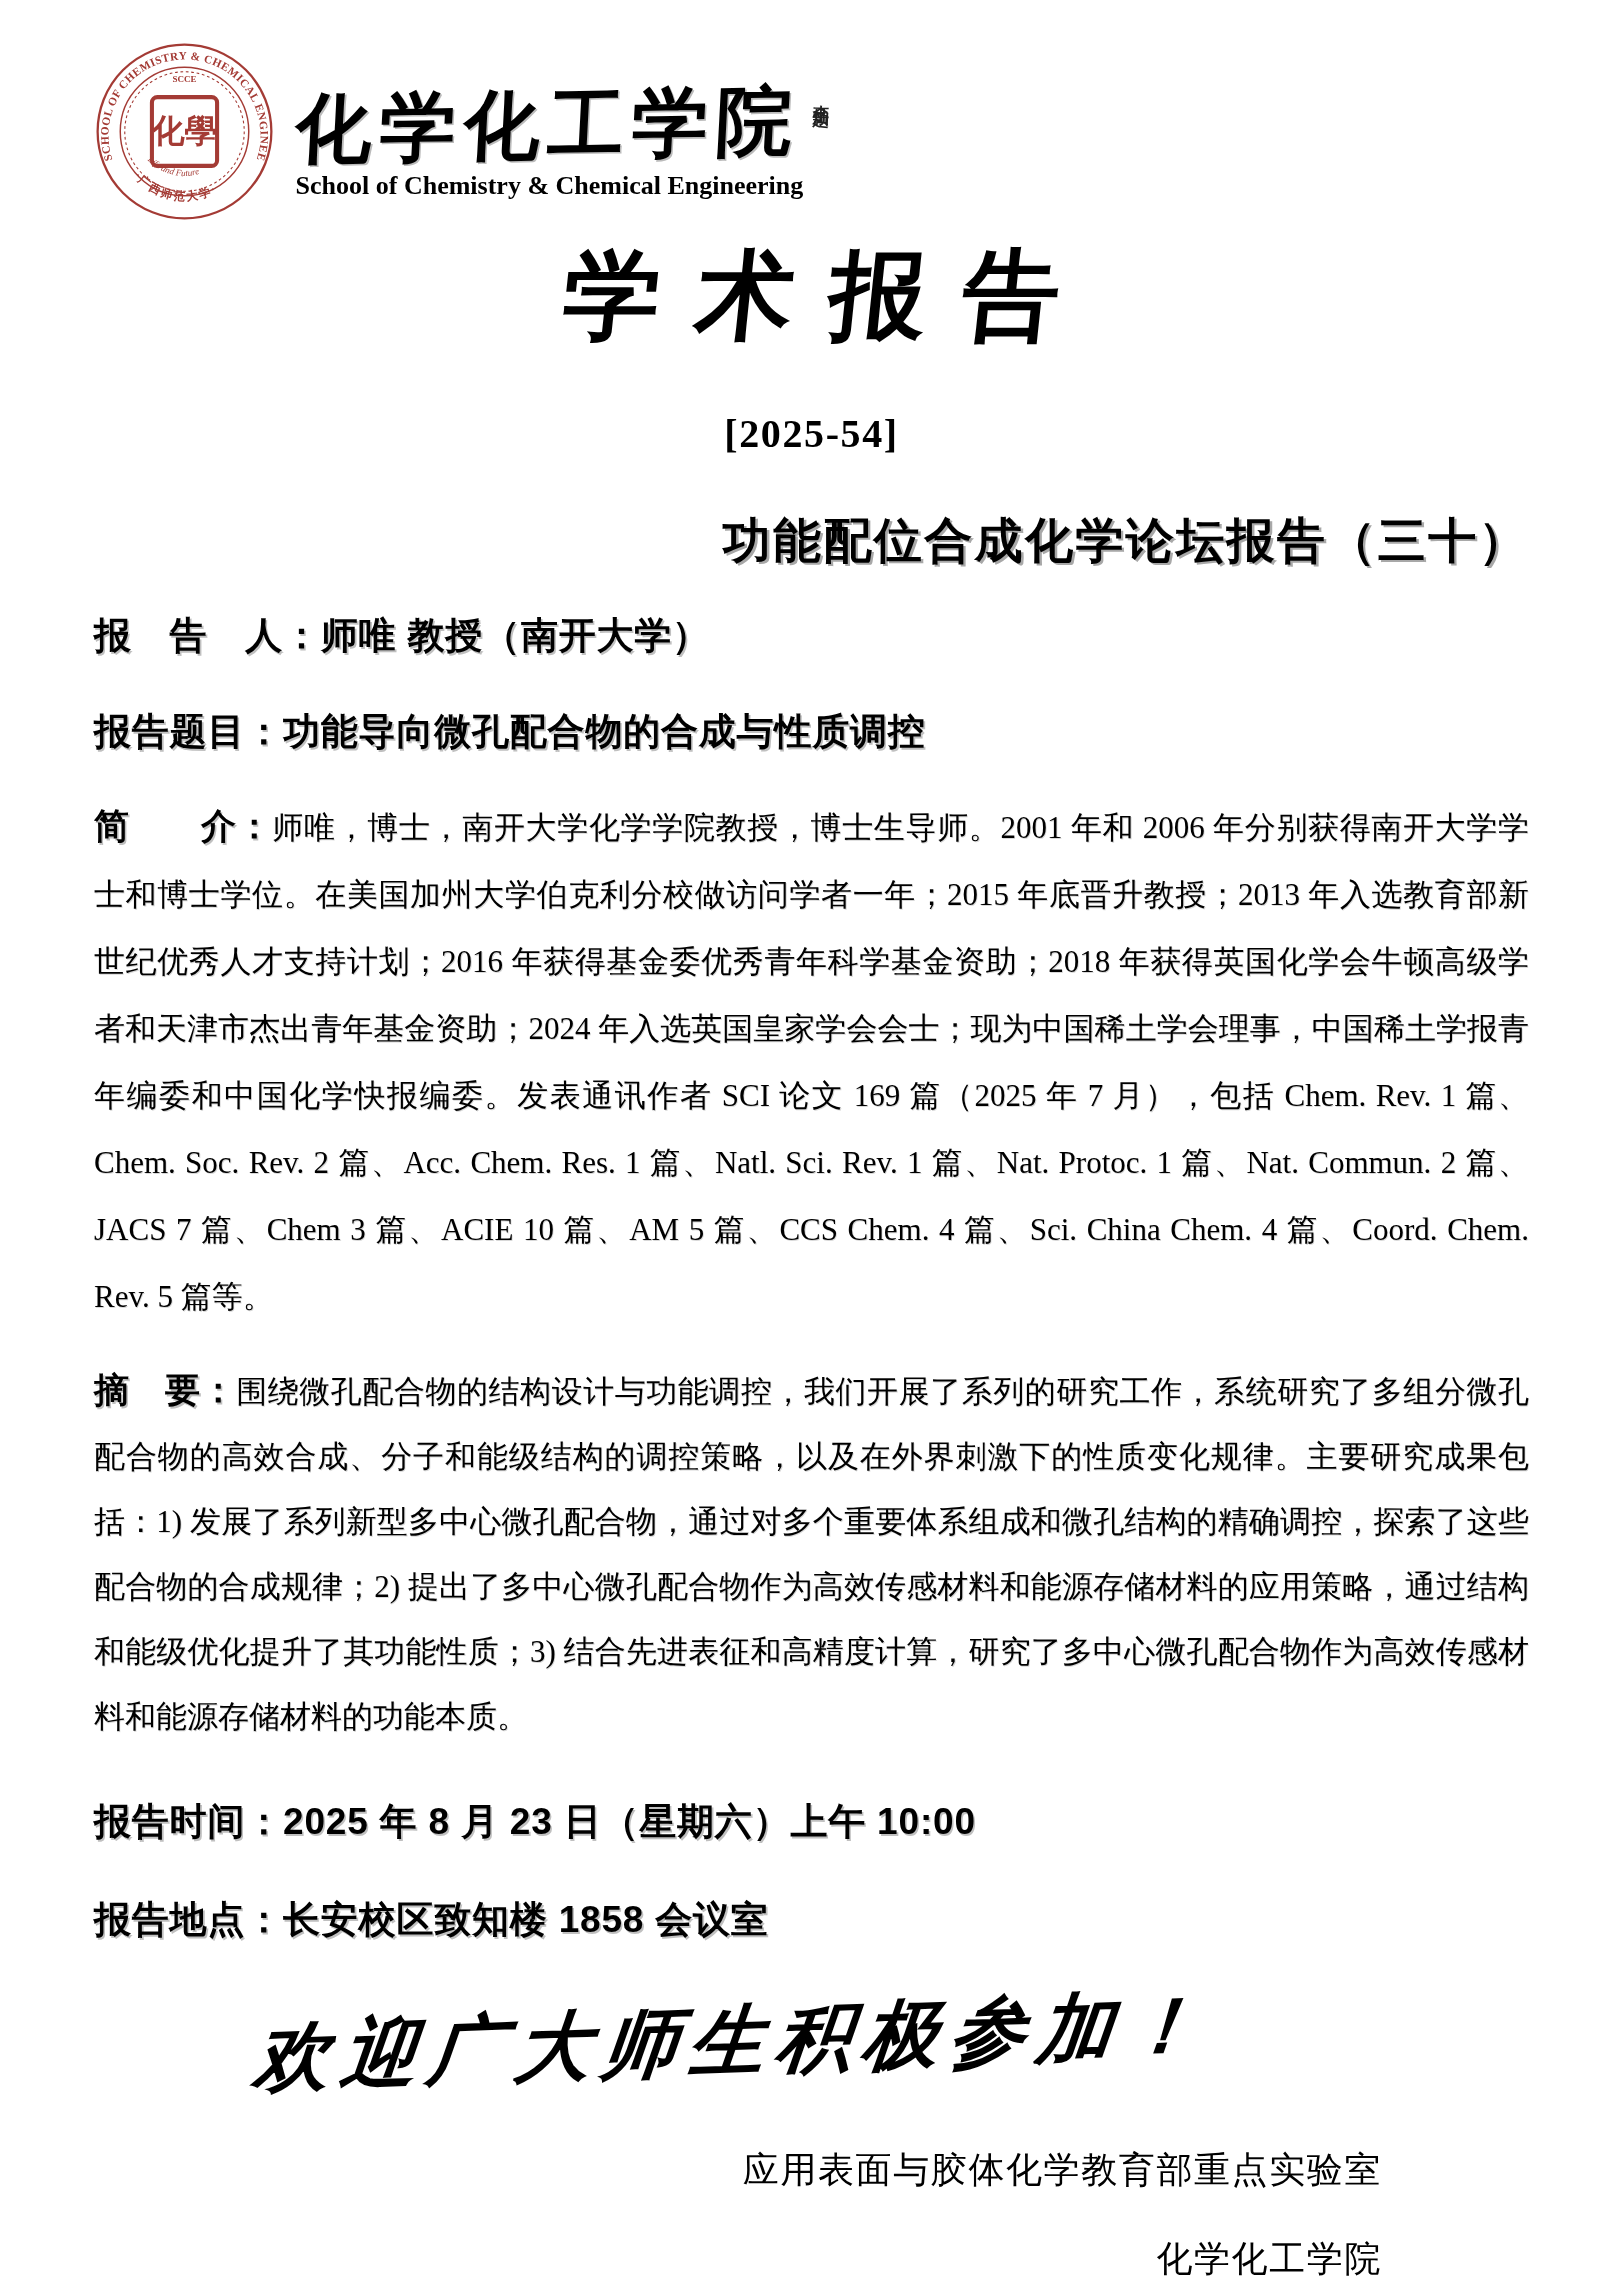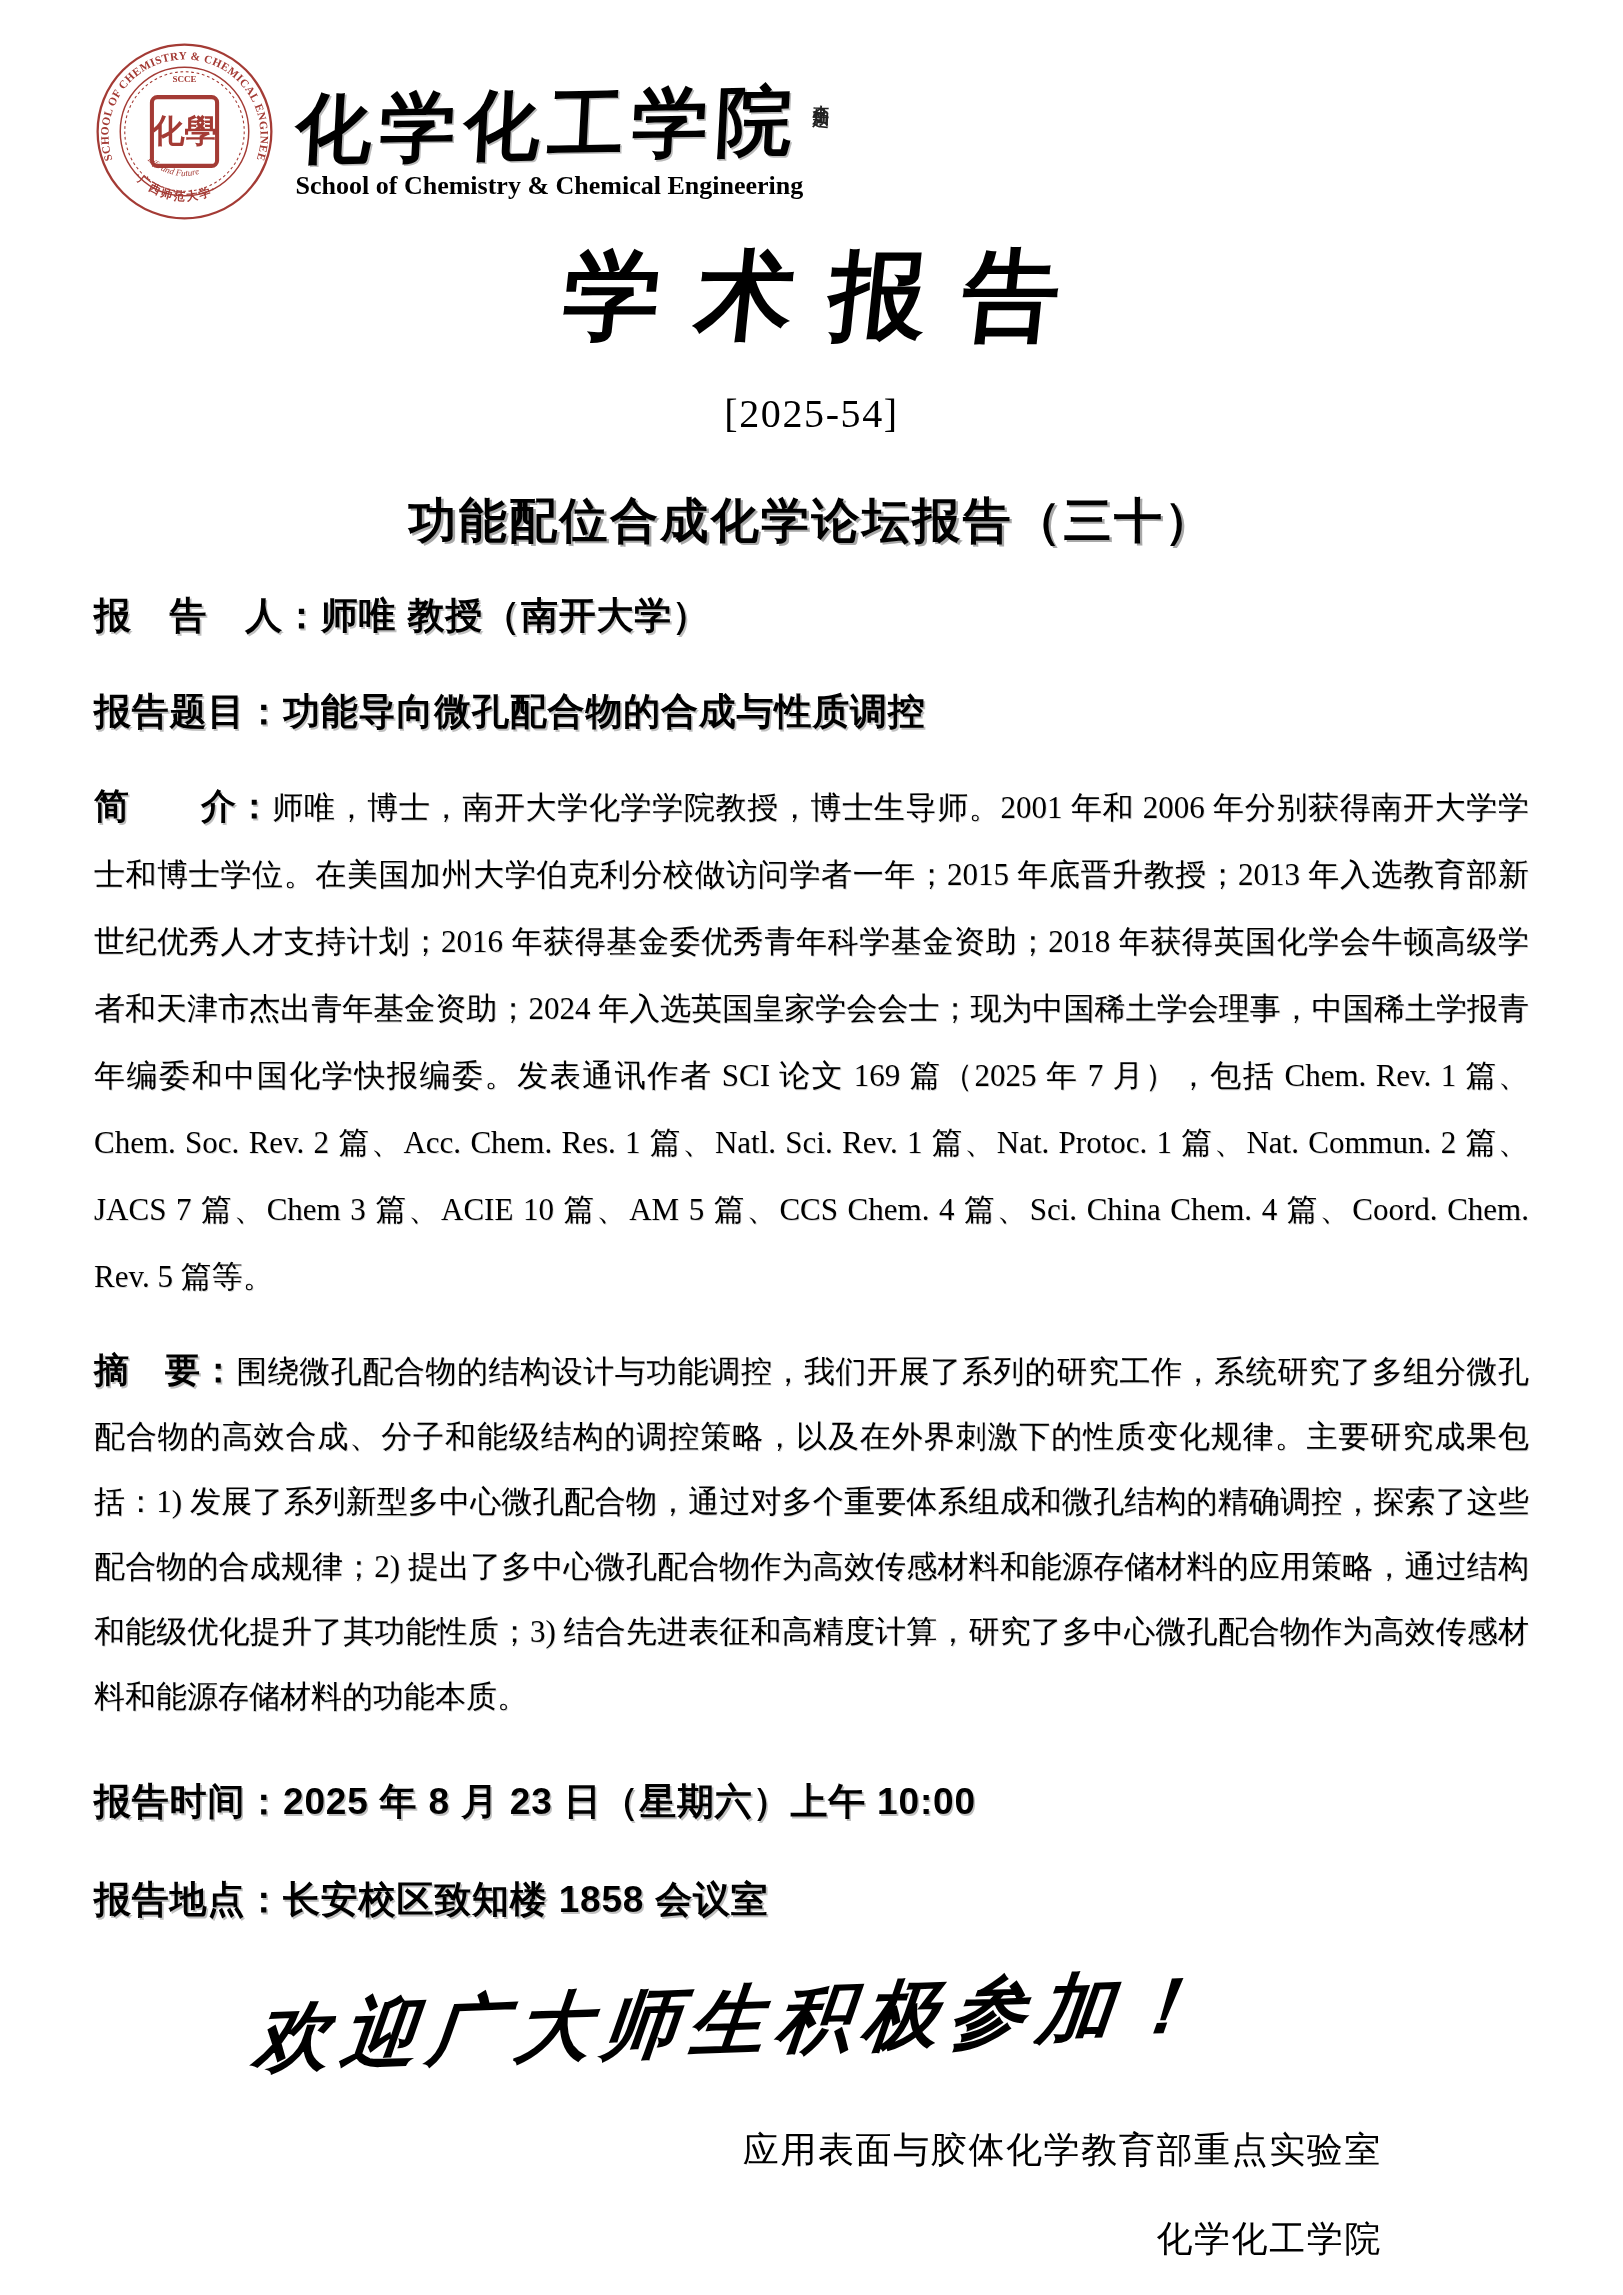--- a/index.html
+++ b/index.html
@@ -65,25 +65,26 @@
     font-weight: 900;
     letter-spacing: 36px;
     margin-top: 12.7px;
     transform: skewX(-6deg);
     text-indent: 36px;
     line-height: 1.1;
   }
   .report-no {
     text-align: center;
     font-size: 40px;
-    margin-top: 40px;
+    margin-top: 60px;
     letter-spacing: 1.6px;
+    font-weight: bold;
   }
   .forum-title {
-    text-align: center;
+    text-align: right;
     font-size: 48px;
     font-weight: 700;
     margin-top: 52px;
     letter-spacing: 2.4px;
     text-shadow: 2.4px 2.4px 0 #a8a8a8;
     font-family: "Liberation Sans", "DejaVu Sans", sans-serif;
   }
 
   
   .field-line {

